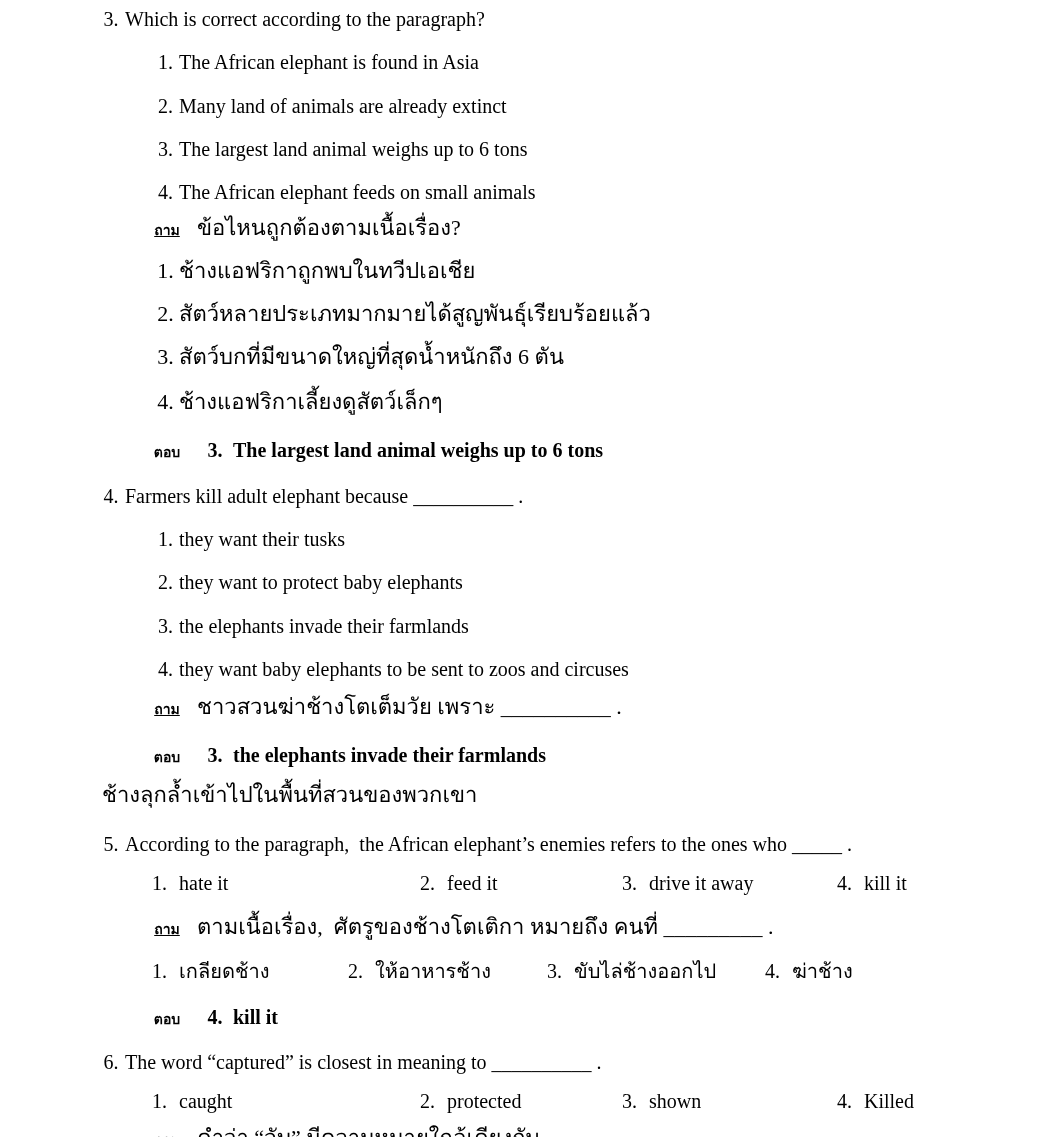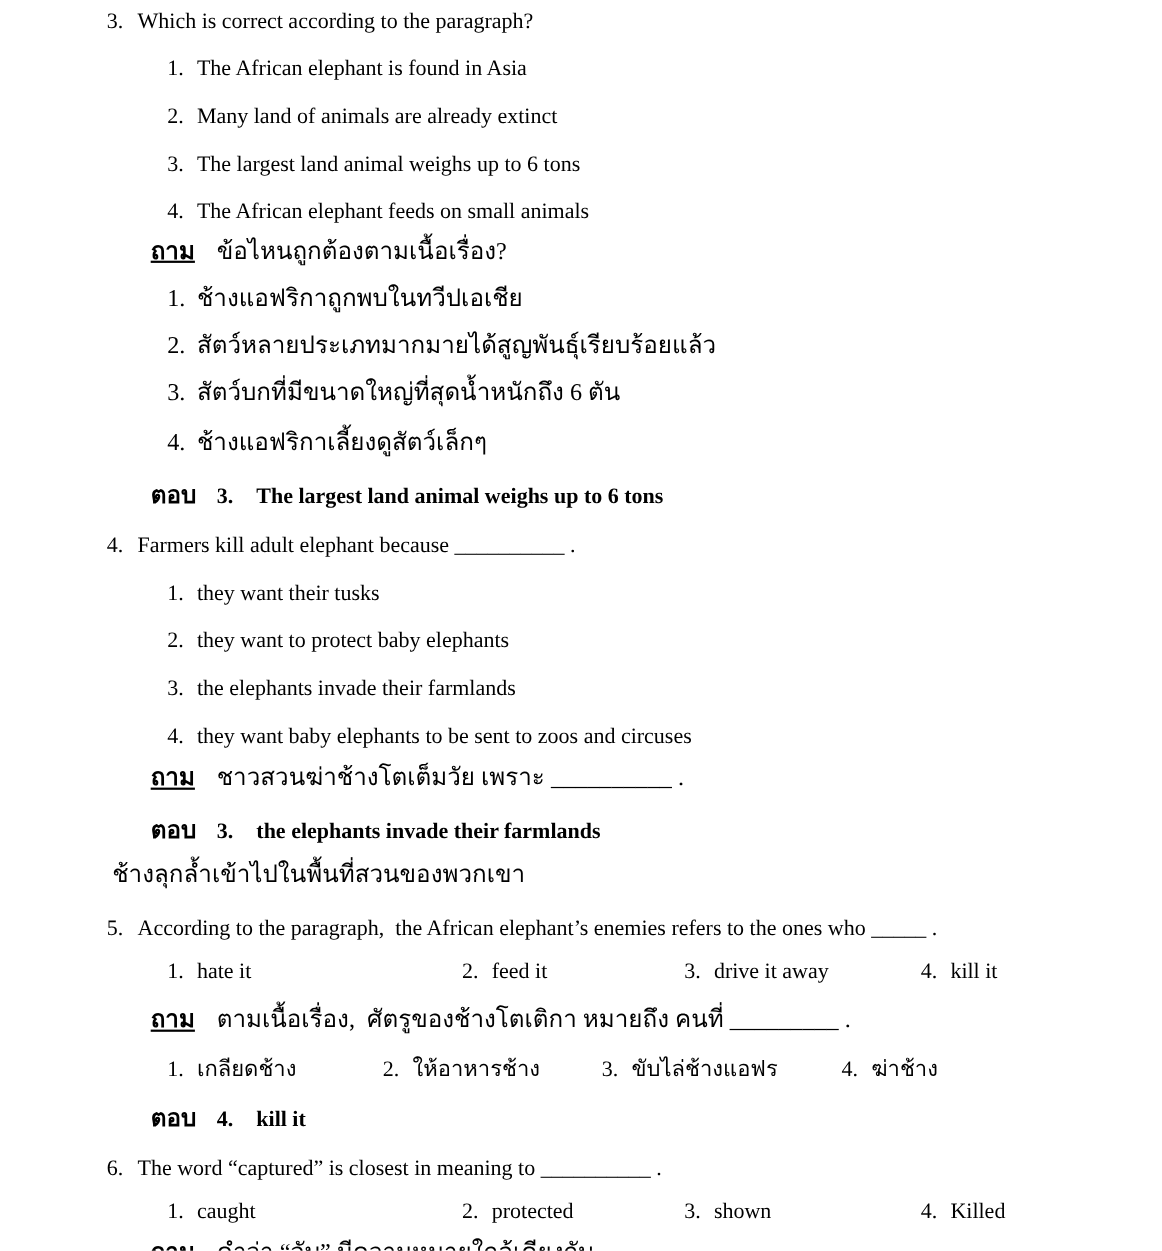--- a/index.html
+++ b/index.html
@@ -14,35 +14,36 @@
     overflow: hidden;
     position: relative;
     font-family: "Liberation Serif", "DejaVu Serif", serif;
   }
   .row {
     position: absolute;
     white-space: pre;
     font-size: 20px;
     line-height: 30px;
     color: #000;
+    text-align: center;
   }
   .thai { font-size: 22px; }
   .qnum {
     display: inline-block;
     width: 28px;
   }
   .onum {
     display: inline-block;
     width: 27px;
   }
   .lbl {
     display: inline-block;
     width: 60px;
     font-weight: bold;
-    font-size: 22px;
+    font-size: 14px;
   }
   .lbl .u { text-decoration: underline; }
   .ansnum {
     display: inline-block;
     width: 36px;
     font-weight: bold;
   }
   .anstext { font-weight: bold; }
   .cell { position: absolute; top: 0; white-space: pre; }
   .rowband {
@@ -92,21 +93,21 @@
   <span class="cell" style="left:420px"><span class="onum">2.</span><span>feed it</span></span>
   <span class="cell" style="left:622px"><span class="onum">3.</span><span>drive it away</span></span>
   <span class="cell" style="left:837px"><span class="onum">4.</span><span>kill it</span></span>
 </div>
 
 <div class="row" style="top:912px;left:137px"><span class="lbl"><span class="u">ถาม</span></span><span class="thai">ตามเนื้อเรื่อง,  ศัตรูของช้างโตเติกา หมายถึง คนที่ _________ .</span></div>
 
 <div class="rowband thai" style="top:955px">
   <span class="cell" style="left:152px"><span class="onum">1.</span><span>เกลียดช้าง</span></span>
   <span class="cell" style="left:348px"><span class="onum">2.</span><span>ให้อาหารช้าง</span></span>
-  <span class="cell" style="left:547px"><span class="onum">3.</span><span>ขับไล่ช้างแอฟร</span></span>
+  <span class="cell" style="left:547px"><span class="onum">3.</span><span>ขับไล่ช้างออกไป</span></span>
   <span class="cell" style="left:765px"><span class="onum">4.</span><span>ฆ่าช้าง</span></span>
 </div>
 
 <div class="row" style="top:1002px;left:137px"><span class="lbl">ตอบ</span><span class="ansnum">4.</span><span class="anstext">kill it</span></div>
 
 <div class="row" style="top:1047px;left:97px"><span class="qnum">6.</span><span>The word “captured” is closest in meaning to __________ .</span></div>
 
 <div class="rowband" style="top:1090px">
   <span class="cell" style="left:152px"><span class="onum">1.</span><span>caught</span></span>
   <span class="cell" style="left:420px"><span class="onum">2.</span><span>protected</span></span>

